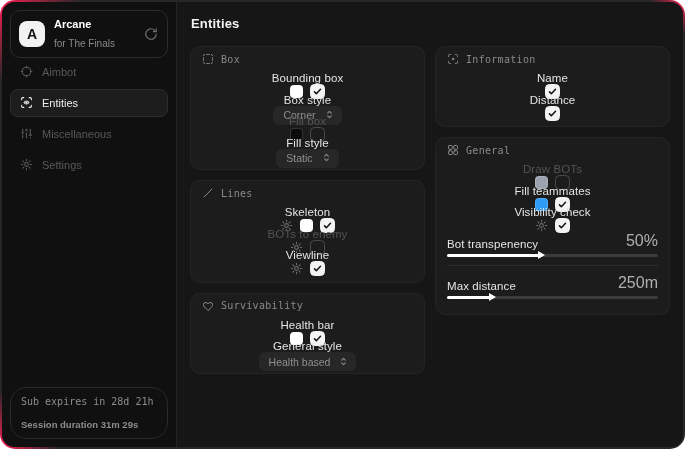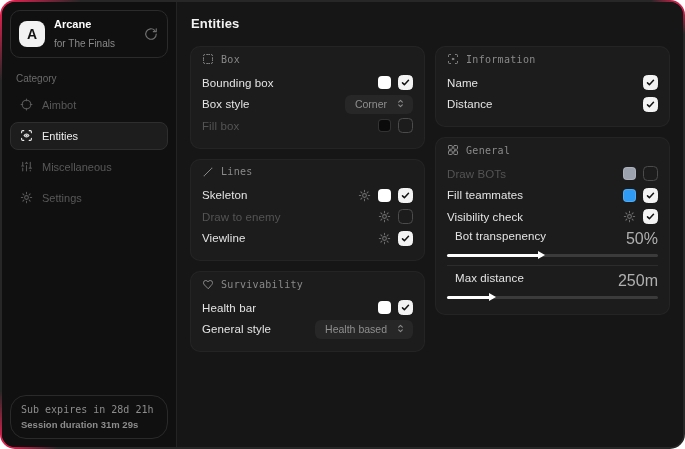--- a/index.html
+++ b/index.html
@@ -21,43 +21,43 @@
   .brand-text { flex:1; min-width:0; }
   .brand-name { font-size:11px; font-weight:700; color:#fdfdfd; line-height:1.15; }
   .brand-sub  { font-size:10px; color:#8a8a8a; line-height:1.2; margin-top:7px; }
   .icon-btn { color:#6f6f6f; display:flex; align-items:center; justify-content:center; background:none; border:none; padding:0; cursor:pointer; }
   .category { font-size:10px; color:#6a6a6a; margin:15px 6px 7px 6px; }
   .nav-item { display:flex; align-items:center; gap:9px; height:28px; padding:0 9px; border-radius:8px; color:#585858; font-size:11px; margin-bottom:3px; border:1px solid transparent; cursor:pointer; }
   .nav-item.active { background:#1d1d1d; border-color:#2e2e2e; color:#ededed; }
   .nav-item svg { width:13px; height:13px; flex:0 0 13px; }
   .sub-card { position:absolute; left:8px; right:8px; bottom:8px; border:1px solid #2a2a2a; border-radius:16px; padding:8px 10px; }
   .sub-line1 { font-family:"DejaVu Sans Mono", monospace; font-size:10px; color:#8d8d8d; white-space:nowrap; }
-  .sub-line2 { font-size:9.5px; font-weight:700; color:#8d8d8d; margin-top:4px; }
+  .sub-line2 { font-size:9.5px; font-weight:700; color:#8d8d8d; margin-top:12px; }
 
   
   .main { flex:1; background:#161616; padding:12px 13px; overflow:hidden; }
   .page-title { font-size:13px; font-weight:700; color:#f2f2f2; margin:2px 0 15px 1px; letter-spacing:.2px; }
   .columns { display:flex; gap:10px; }
   .col { flex:1; display:flex; flex-direction:column; gap:10px; min-width:0; }
   .panel { background:#1c1c1c; border:1px solid rgba(255,255,255,0.04); border-radius:10px; padding:4px 11px 11px 11px; }
   .panel-head { display:flex; align-items:center; gap:7px; color:#8a8a8a; font-family:"DejaVu Sans Mono", monospace; font-size:10px; letter-spacing:.3px; margin:2px 0 7px 0; }
   .panel-head svg { width:12px; height:12px; flex:0 0 12px; }
-  .row { display:flex; align-items:center; justify-content:space-between; height:21.5px; }
+  .row { display:flex; align-items:center; justify-content:space-between; height:21.5px;flex-direction:column; }
   .row-label { font-size:11.5px; color:#e4e4e4; font-weight:500; letter-spacing:.1px; white-space:nowrap; }
   .row-label.dim { color:#545454; }
   .controls { display:flex; align-items:center; gap:7px; }
   .mini-gear { width:13px; height:13px; color:#6b6b6b; cursor:pointer; }
   .swatch { width:13px; height:13px; border-radius:4px; border:1px solid rgba(255,255,255,0.16); cursor:pointer; }
   .checkbox { width:15px; height:15px; border-radius:4.5px; border:1.5px solid #4b4b4b; background:transparent; display:flex; align-items:center; justify-content:center; cursor:pointer; }
   .checkbox svg { width:9px; height:9px; color:#131313; display:none; }
   .checkbox.checked { background:#f3f3f3; border-color:#f3f3f3; }
   .checkbox.checked svg { display:block; }
   .dropdown { display:flex; gap:8px; background:#272727; border:none; border-radius:6px; padding:3.5px 7px 3.5px 10px; color:#8f8f8f; font-size:10.5px; font-family:inherit; cursor:pointer; }
   .dropdown svg { width:11px; height:11px; color:#8a8a8a; }
-  .slider-head { display:flex; justify-content:space-between; align-items:flex-start; height:20px; margin-top:2px;margin-left:8px; }
+  .slider-head { display:flex; justify-content:space-between; align-items:flex-end; height:20px; margin-top:2px; }
   .slider-value { font-size:16px; color:#b0b0b0; }
   .track { position:relative; height:3px; background:#3b3b3b; border-radius:2px; margin:4px 0 4px 0; cursor:pointer; }
   .fill { position:relative; height:100%; background:#ffffff; border-radius:2px; }
   .thumb { position:absolute; right:-3px; top:50%; transform:translateY(-50%); width:0; height:0; border-top:4.5px solid transparent; border-bottom:4.5px solid transparent; border-left:7px solid #ffffff; }
   .divider { height:1px; background:#2c2c2c; margin:8px 0 6px 0; }
 </style>
 </head>
 <body>
 
 <div class="frame">
@@ -71,21 +71,20 @@
         <div class="brand-sub">for The Finals</div>
       </div>
       <button class="icon-btn">
         <svg width="14" height="14" viewBox="0 0 24 24" fill="none" stroke="currentColor" stroke-width="2" stroke-linecap="round" stroke-linejoin="round">
               <path d="M21 12a9 9 0 1 1-2.64-6.36"></path>
               <path d="M21 3v5h-5"></path>
             </svg>
       </button>
     </div>
 
-    <div class="category">Category</div>
 
     <div class="nav-item">
       <svg viewBox="0 0 24 24" fill="none" stroke="currentColor" stroke-width="2" stroke-linecap="round">
             <circle cx="12" cy="12" r="8"></circle>
             <path d="M12 2v3M12 19v3M2 12h3M19 12h3"></path>
           </svg>
       <span>Aimbot</span>
     </div>
     <div class="nav-item active">
       <svg viewBox="0 0 24 24" fill="none" stroke="currentColor" stroke-width="2" stroke-linecap="round" stroke-linejoin="round">
@@ -157,20 +156,30 @@
                   </svg>
             </button>
           </div>
           <div class="row">
             <span class="row-label dim">Fill box</span>
             <span class="controls">
               <span class="swatch" style="background: rgb(11, 11, 11);"></span>
               <span class="checkbox"></span>
             </span>
           </div>
+          <div class="row">
+            <span class="row-label">Fill style</span>
+            <button class="dropdown">
+              <span>Static</span>
+              <svg viewBox="0 0 24 24" fill="none" stroke="currentColor" stroke-width="2.4" stroke-linecap="round" stroke-linejoin="round">
+                    <path d="m8 9 4-4 4 4"></path>
+                    <path d="m8 15 4 4 4-4"></path>
+                  </svg>
+            </button>
+          </div>
         </section>
 
         <section class="panel">
           <div class="panel-head">
             <svg viewBox="0 0 24 24" fill="none" stroke="currentColor" stroke-width="2" stroke-linecap="round">
                   <path d="M5 19 19 5"></path>
                   <path d="M4.2 19.8h.01M19.8 4.2h.01"></path>
                 </svg>
             <span>Lines</span>
           </div>
@@ -183,21 +192,21 @@
                   </svg>
               <span class="swatch" style="background: rgb(255, 255, 255);"></span>
               <span class="checkbox checked">
                     <svg viewBox="0 0 24 24" fill="none" stroke="currentColor" stroke-width="4" stroke-linecap="round" stroke-linejoin="round">
                       <path d="M4 13l5 5L20 6"></path>
                     </svg>
                   </span>
             </span>
           </div>
           <div class="row">
-            <span class="row-label dim">Draw to enemy</span>
+            <span class="row-label dim">BOTs to enemy</span>
             <span class="controls">
               <svg class="mini-gear" viewBox="0 0 24 24" fill="none" stroke="currentColor" stroke-width="2" stroke-linecap="round">
                     <circle cx="12" cy="12" r="3.5"></circle>
                     <path d="M12 2.5V5M12 19v2.5M2.5 12H5M19 12h2.5M5.3 5.3l1.8 1.8M16.9 16.9l1.8 1.8M18.7 5.3l-1.8 1.8M7.1 16.9l-1.8 1.8"></path>
                   </svg>
               <span class="checkbox"></span>
             </span>
           </div>
           <div class="row">
             <span class="row-label">Viewline</span>

